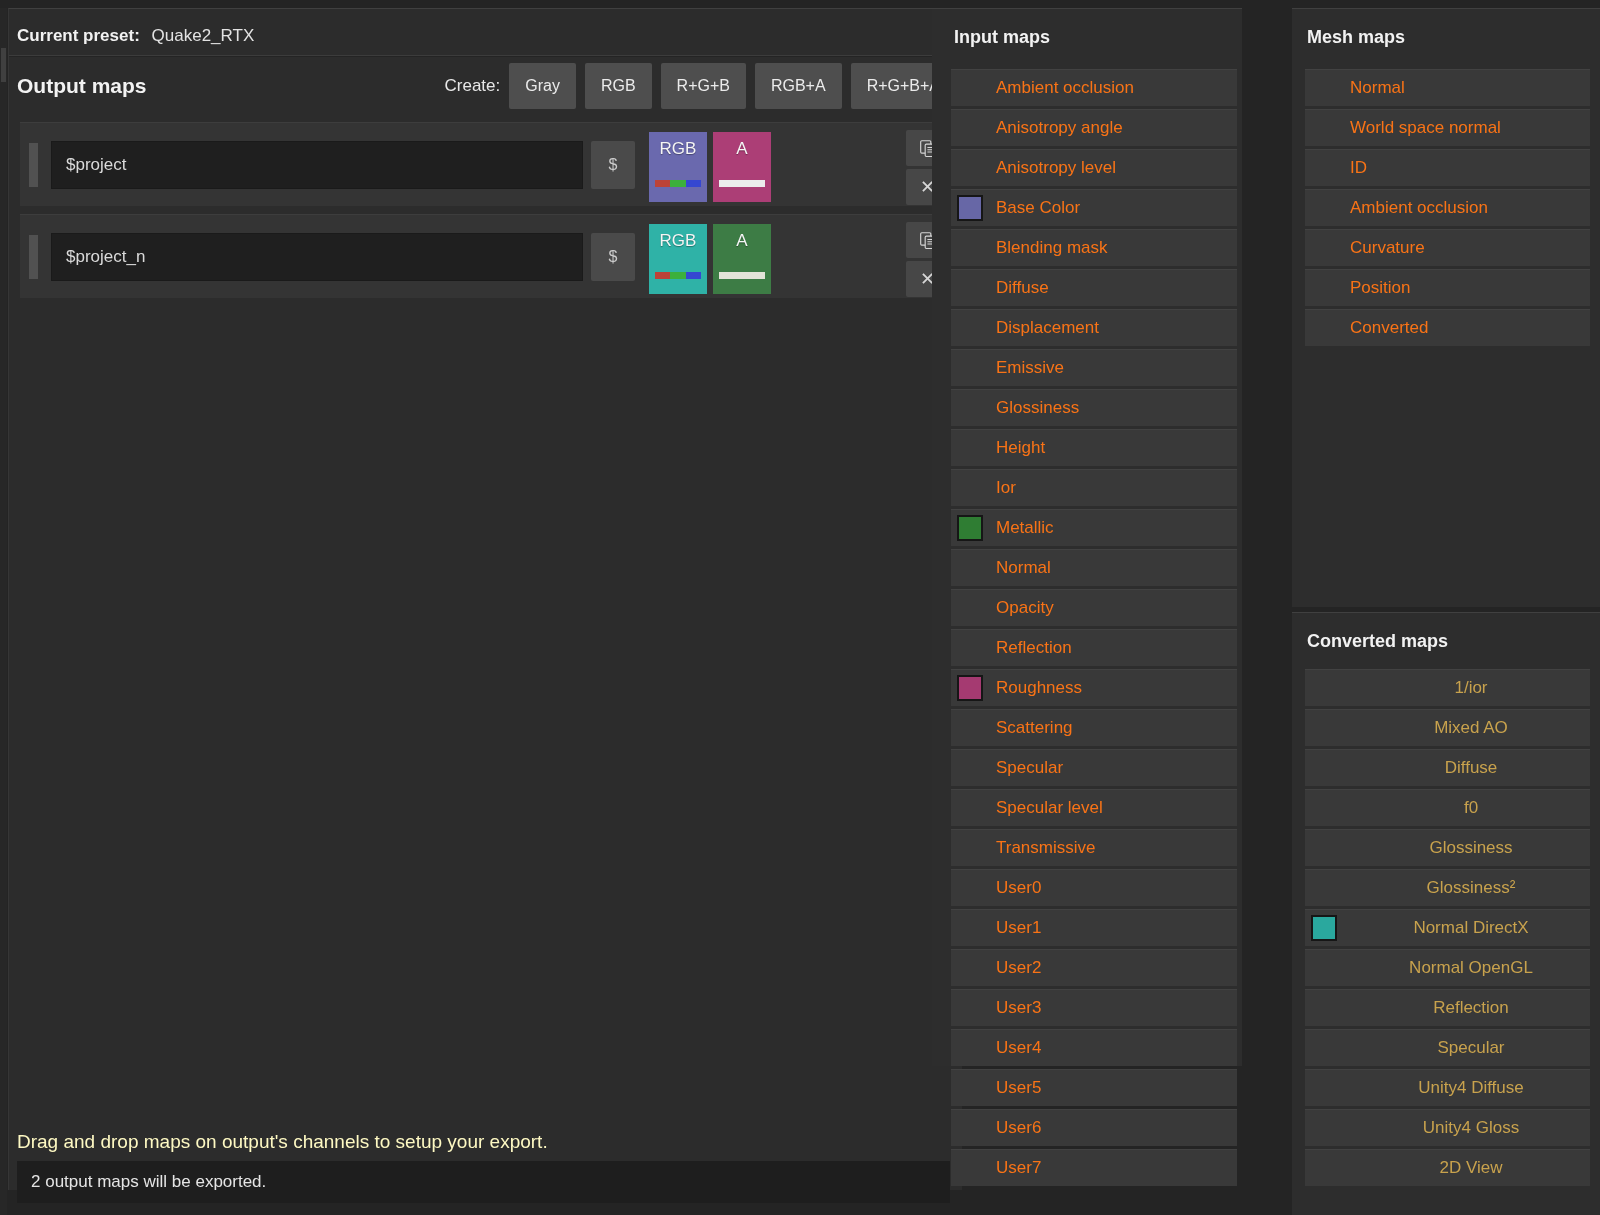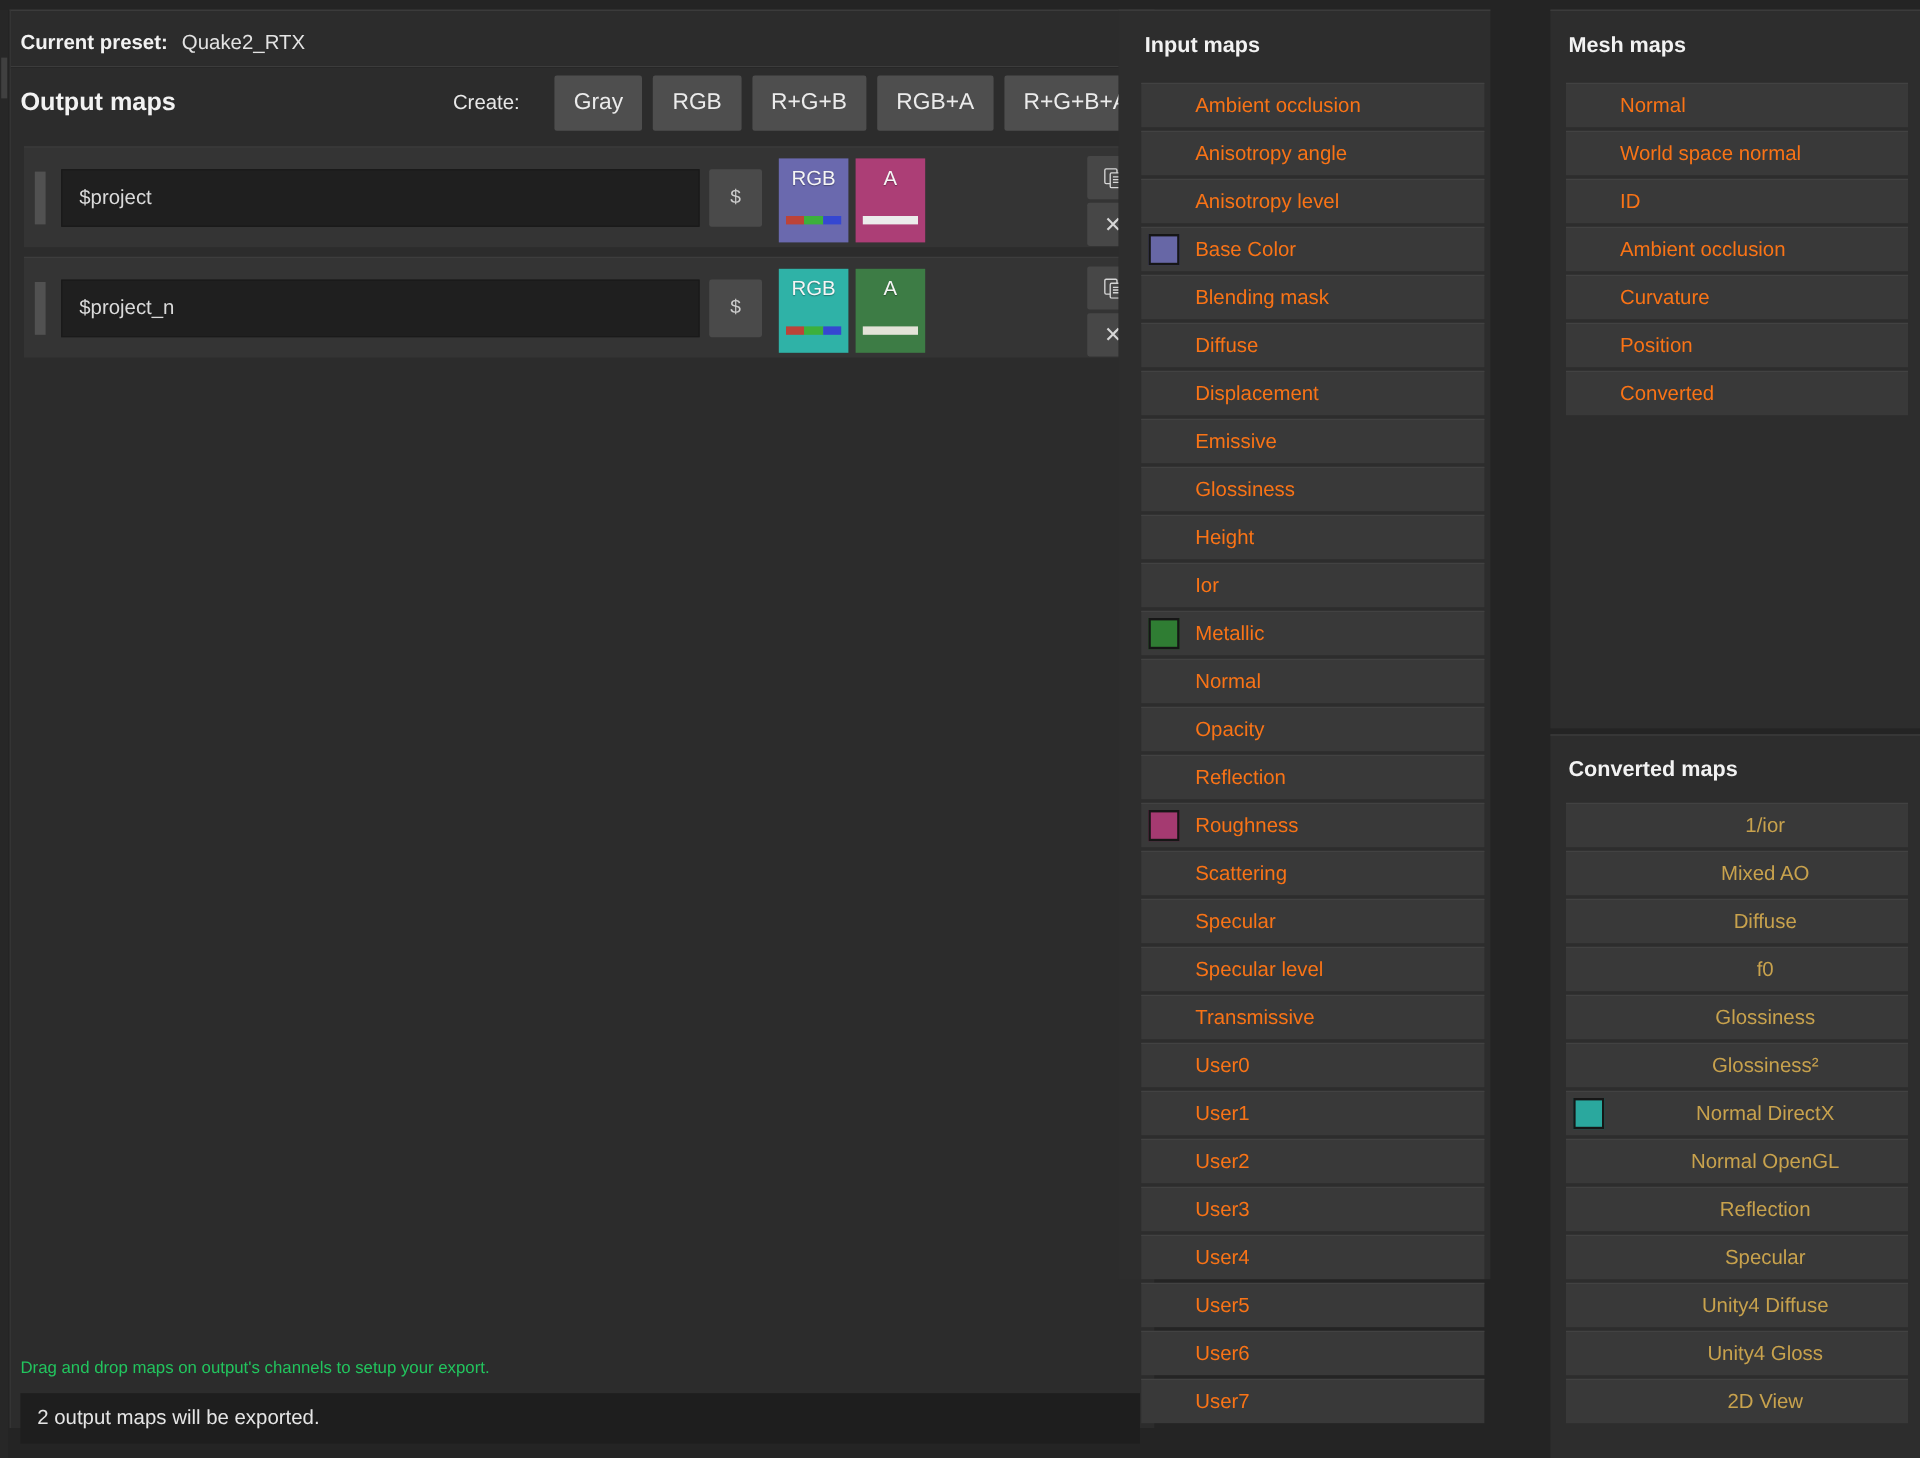--- a/index.html
+++ b/index.html
@@ -17,41 +17,41 @@
   
   #main-panel{left:8px;top:8px;width:954px;height:1182px;background:#2c2c2c;border-left:1px solid #363636;}
   .preset-bar{position:absolute;left:8px;top:10px;height:34px;line-height:34px;font-size:17px;white-space:nowrap;}
   .preset-label{font-weight:bold;color:#f2f2f2;}
   .preset-value{color:#e3e3e3;margin-left:7px;}
   .sep{position:absolute;left:0;top:46px;width:100%;height:1px;background:#3c3c3c;border-bottom:1px solid #242424;}
 
   .output-header{position:absolute;left:8px;right:6px;top:52px;height:50px;display:flex;align-items:center;}
   .panel-title{font-weight:bold;font-size:21px;color:#f2f2f2;}
   .create-group{margin-left:auto;display:flex;align-items:center;gap:9px;}
-  .create-label{font-size:17px;color:#e8e8e8;margin-right:20px;}
+  .create-label{font-size:17px;color:#e8e8e8;margin-right:0;}
   .create-btn{height:46px;line-height:46px;text-align:center;background:#4e4e4e;color:#ebebeb;
-    font-size:19px;padding:0 16px;border:none;border-radius:2px;font-family:inherit;min-width:42px;}
+    font-size:16px;padding:0 16px;border:none;border-radius:2px;font-family:inherit;min-width:42px;}
 
   .map-row{position:absolute;left:11px;width:937px;height:84px;background:#343434;border-top:1px solid #3d3d3d;box-sizing:border-box;}
   #row0{top:113px;} #row1{top:205px;}
   .row-handle{position:absolute;left:9px;top:20px;width:9px;height:44px;background:#515151;}
   .row-input{position:absolute;left:31px;top:18px;width:532px;height:48px;background:#1f1f1f;border:1px solid #1a1a1a;
     color:#dadada;font-size:17px;padding:0 0 0 14px;font-family:inherit;box-sizing:border-box;outline:none;}
   .dollar-btn{position:absolute;left:571px;top:18px;width:44px;height:48px;background:#4a4a4a;color:#cccccc;
     font-size:16px;border:none;border-radius:2px;font-family:inherit;}
   .channels{position:absolute;left:629px;top:9px;height:70px;display:flex;gap:6px;}
   .tile{width:58px;height:70px;position:relative;color:#f5f5f5;font-size:17px;text-align:center;}
   .tile-label{display:block;margin-top:7px;text-shadow:0 1px 1px rgba(0,0,0,.35);}
   .tile-bar{position:absolute;left:6px;right:6px;bottom:15px;height:7px;display:flex;}
   .tile-bar span{flex:1;}
   .row-actions{position:absolute;right:8px;top:7px;width:43px;}
   .icon-btn{width:43px;height:36px;background:#474747;border:none;border-radius:2px;margin:0 0 3px 0;
     display:flex;align-items:center;justify-content:center;color:#d6d6d6;font-size:18px;font-family:inherit;padding:0;}
 
-  .hint{position:absolute;left:8px;top:1122px;font-size:14px;color:#22c55e;}
+  .hint{position:absolute;left:8px;top:1122px;font-size:19px;color:#fef9c3;}
   .status-bar{position:absolute;left:8px;right:12px;top:1152px;height:42px;background:#1e1e1e;
     display:flex;align-items:center;padding-left:14px;font-size:17px;color:#e5e5e5;box-sizing:border-box;}
 
   
   #input-panel{left:932px;top:8px;width:310px;height:1058px;}
   #mesh-panel{left:1292px;top:8px;width:308px;height:599px;}
   #converted-panel{left:1292px;top:612px;width:308px;height:603px;}
   .side-header{position:absolute;top:18px;font-weight:bold;font-size:18px;color:#f2f2f2;}
   #input-panel .side-header{left:22px;}
   #mesh-panel .side-header, #converted-panel .side-header{left:15px;}

